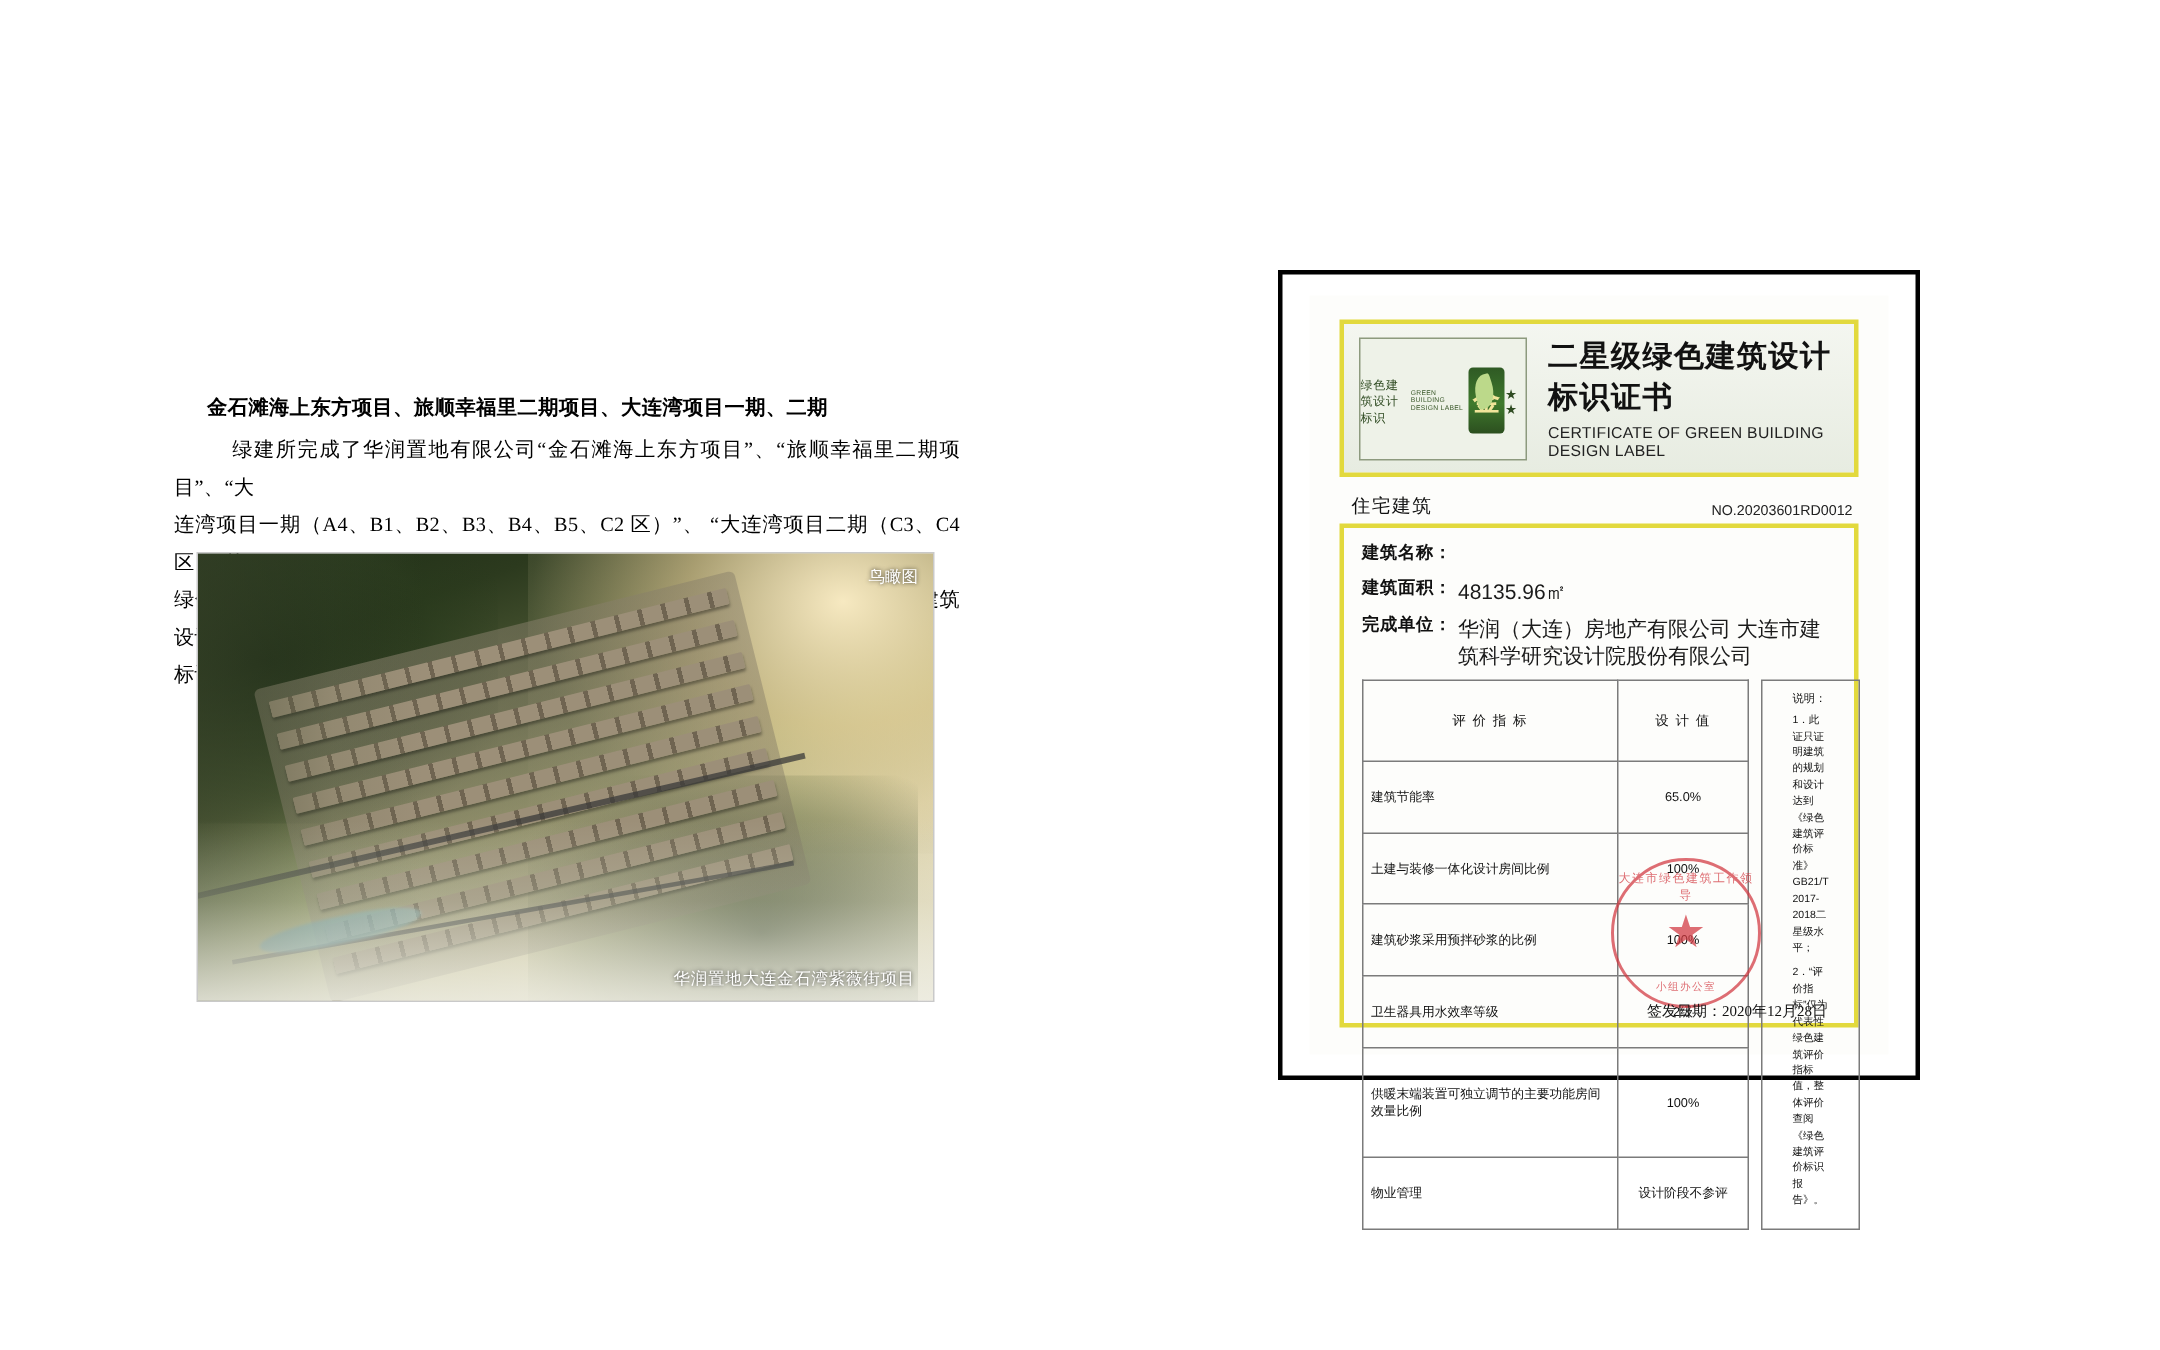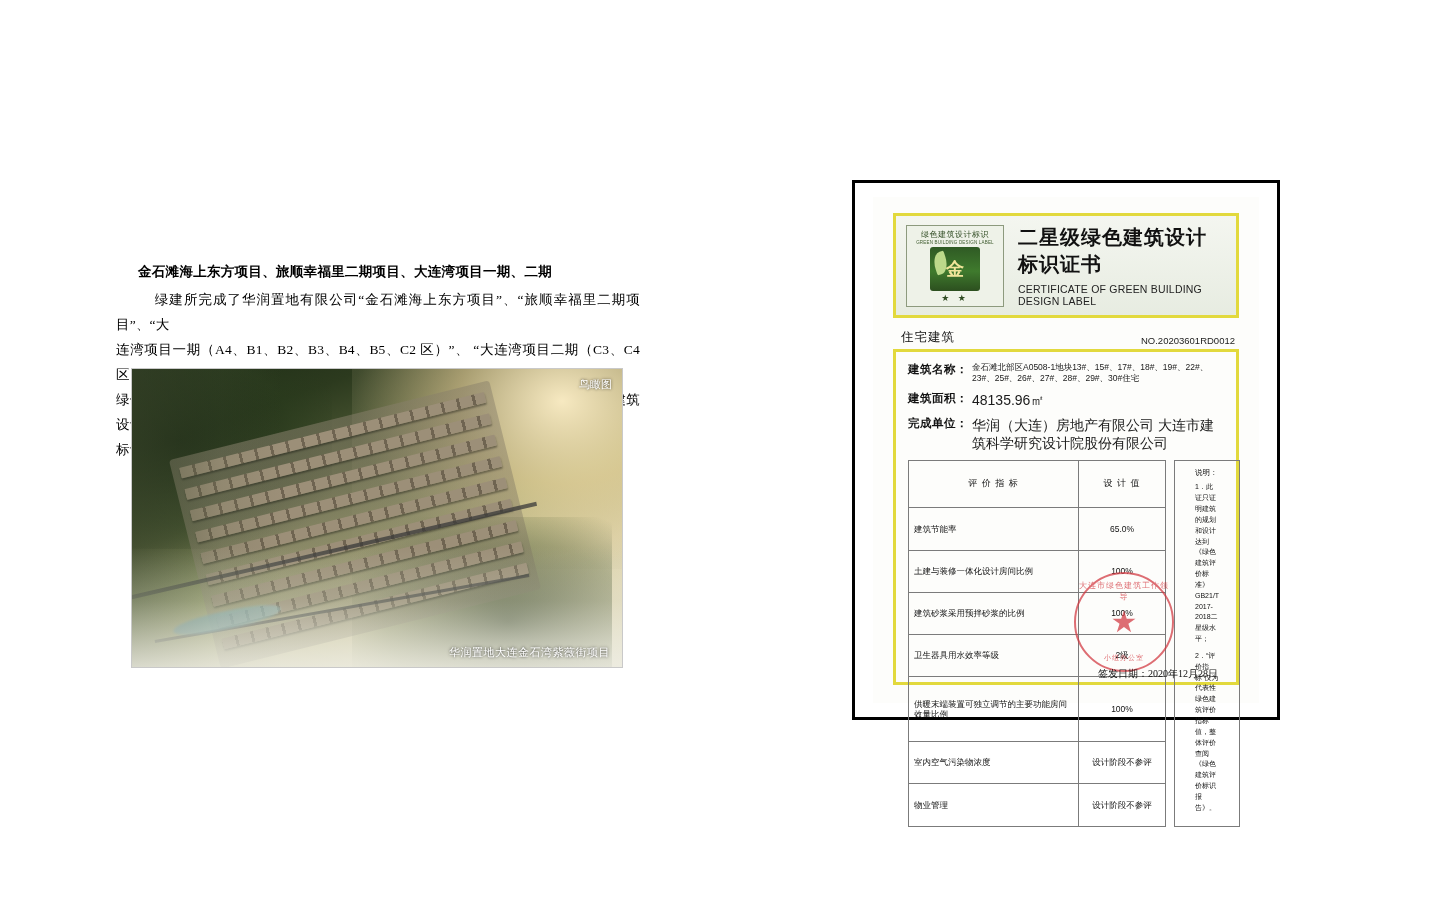--- a/index.html
+++ b/index.html
@@ -151,26 +151,26 @@
     left: 20px; top: 16px; right: 20px;
     height: 105px;
     border: 3px solid #e2d93d;
     background: linear-gradient(180deg, #f4f6f0 0%, #e7ece1 100%);
     box-sizing: border-box;
     display: flex;
     align-items: center;
     padding: 0 10px;
   }
   .logo-box {
-    width: 98px;
+    width: 112px;
     height: 82px;
     border: 1px solid #8d9a7e;
     background: #eef2e8;
     display: flex;
-    flex-direction: column;
+    flex-direction: row;
     align-items: center;
     justify-content: flex-start;
     padding-top: 3px;
     box-sizing: border-box;
     flex: none;
   }
   .logo-cn {
     font-size: 8px;
     color: #2f4b22;
     letter-spacing: 0.5px;
@@ -416,21 +416,20 @@
 
     <div class="cert-subrow">
       <div class="btype">住宅建筑</div>
       <div class="cno">NO.20203601RD0012</div>
     </div>
 
     <div class="cert-body">
 
       <div class="info-line">
         <span class="lbl">建筑名称：</span>
-        <span class="val">金石滩北部区A0508-1地块13#、15#、17#、18#、19#、22#、23#、25#、26#、27#、28#、29#、30#住宅</span>
       </div>
       <div class="info-line big">
         <span class="lbl">建筑面积：</span>
         <span class="val">48135.96㎡</span>
       </div>
       <div class="info-line big">
         <span class="lbl">完成单位：</span>
         <span class="val">华润（大连）房地产有限公司   大连市建筑科学研究设计院股份有限公司</span>
       </div>
 
@@ -455,24 +454,20 @@
           </tr>
           <tr>
             <td>卫生器具用水效率等级</td>
             <td class="val">2级</td>
           </tr>
           <tr>
             <td>供暖末端装置可独立调节的主要功能房间效量比例</td>
             <td class="val">100%</td>
           </tr>
           <tr>
-            <td>室内空气污染物浓度</td>
-            <td class="val">设计阶段不参评</td>
-          </tr>
-          <tr>
             <td>物业管理</td>
             <td class="val">设计阶段不参评</td>
           </tr>
         </tbody>
           </table>
 
         <div class="notes">
           <div class="nt-title">说明：</div>
           <p>1．此证只证明建筑的规划和设计达到《绿色建筑评价标准》GB21/T 2017-2018二星级水平；</p>
           <p>2．“评价指标”仅为代表性绿色建筑评价指标值，整体评价查阅《绿色建筑评价标识报告》。</p>

